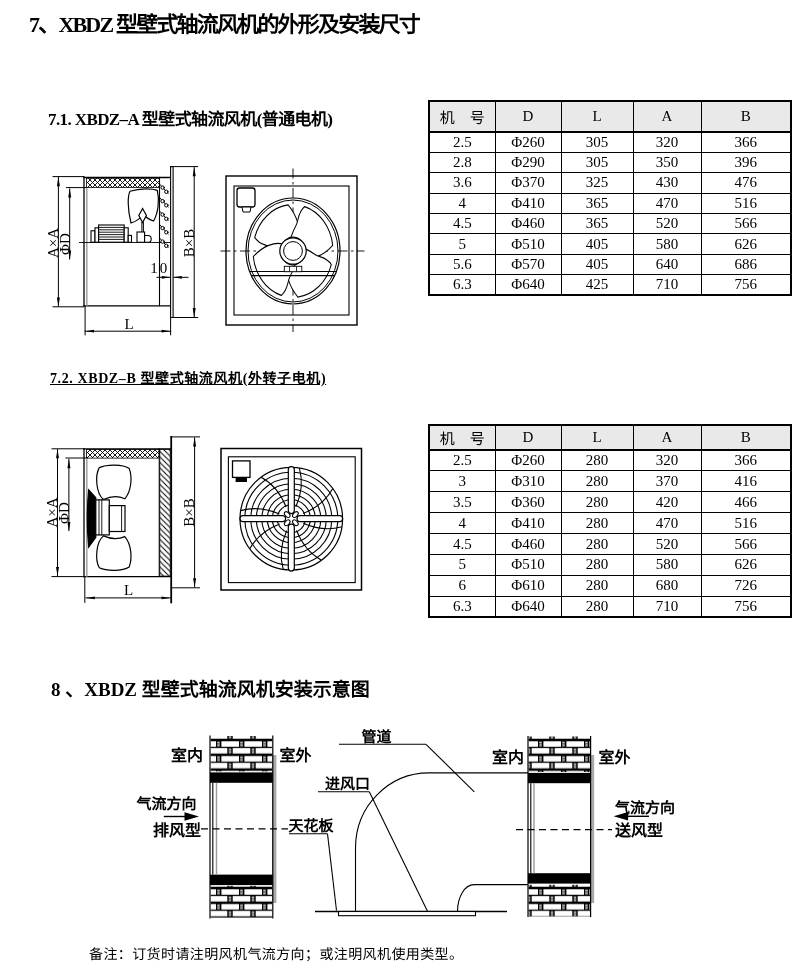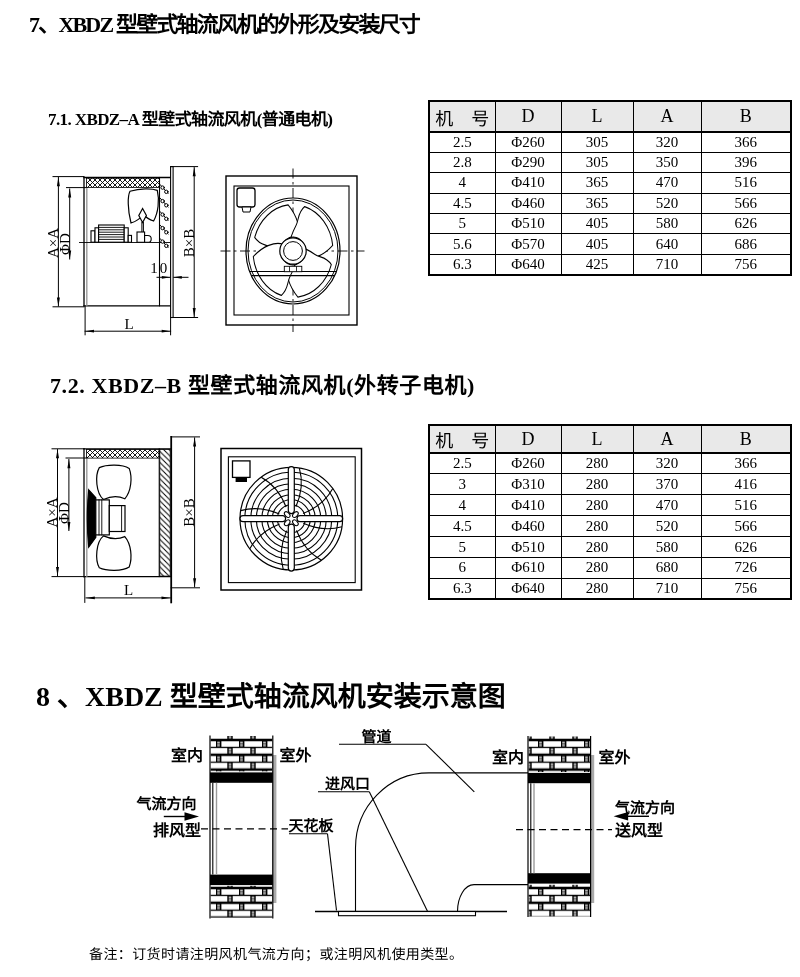--- a/index.html
+++ b/index.html
@@ -2,29 +2,29 @@
 <html lang="zh-CN"><head>
 <meta charset="utf-8">
 <style>
   * { margin:0; padding:0; box-sizing:border-box; }
   html,body { background:#fff; }
   body { width:800px; height:977px; position:relative; overflow:hidden;
          font-family:"Liberation Serif", serif; color:#000; }
   .abs { position:absolute;text-align:right; }
   .title-main { left:29px; top:6px; font-size:22px; font-weight:bold; letter-spacing:-1.8px; white-space:nowrap; }
   .title-s71 { left:48px; top:105px; font-size:17px; font-weight:bold; letter-spacing:-0.6px; white-space:nowrap; }
-  .title-s72 { left:50px; top:367px; font-size:22px; font-weight:bold; letter-spacing:0.6px; white-space:nowrap; }
-  .title-s8  { left:36px; top:674px; font-size:28px; font-weight:bold; letter-spacing:0px; white-space:nowrap; }
+  .title-s72 { left:50px; top:367px; font-size:14px; font-weight:bold; letter-spacing:0.6px; white-space:nowrap;text-decoration:underline; }
+  .title-s8  { left:51px; top:674px; font-size:19px; font-weight:bold; letter-spacing:0px; white-space:nowrap; }
   .note      { left:89px; top:943px; font-size:14px; letter-spacing:0.4px; white-space:nowrap; }
 
   table.dim { position:absolute; border-collapse:collapse; table-layout:fixed;
               width:362px; border:2px solid #000; background:#fff; }
   table.dim th, table.dim td { border:1px solid #000; text-align:center; vertical-align:middle;
               font-family:"Liberation Serif", serif; overflow:hidden; padding:0; }
-  table.dim thead th { background:#e9e9e9; font-size:18px; font-weight:normal; border-bottom:2px solid #000; }
+  table.dim thead th { background:#e9e9e9; font-size:15px; font-weight:normal; border-bottom:2px solid #000; }
   table.dim td { font-size:15px; }
   #table-a { left:428px; top:100px; }
   #table-a thead th { height:31px; }
   #table-a td { height:20.4px; }
   #table-b { left:428px; top:424px; }
   #table-b thead th { height:25px; }
   #table-b td { height:20.9px; }
 
   svg { position:absolute; overflow:visible; }
   svg text { font-family:"Liberation Serif", serif; fill:#000; }
@@ -66,20 +66,27 @@
         <td>366</td>
       </tr>
       <tr>
         <td>2.8</td>
         <td>Φ290</td>
         <td>305</td>
         <td>350</td>
         <td>396</td>
       </tr>
       <tr>
+        <td>3.6</td>
+        <td>Φ370</td>
+        <td>325</td>
+        <td>430</td>
+        <td>476</td>
+      </tr>
+      <tr>
         <td>4</td>
         <td>Φ410</td>
         <td>365</td>
         <td>470</td>
         <td>516</td>
       </tr>
       <tr>
         <td>4.5</td>
         <td>Φ460</td>
         <td>365</td>
@@ -134,20 +141,27 @@
         <td>280</td>
         <td>320</td>
         <td>366</td>
       </tr>
       <tr>
         <td>3</td>
         <td>Φ310</td>
         <td>280</td>
         <td>370</td>
         <td>416</td>
+      </tr>
+      <tr>
+        <td>3.5</td>
+        <td>Φ360</td>
+        <td>280</td>
+        <td>420</td>
+        <td>466</td>
       </tr>
       <tr>
         <td>4</td>
         <td>Φ410</td>
         <td>280</td>
         <td>470</td>
         <td>516</td>
       </tr>
       <tr>
         <td>4.5</td>

